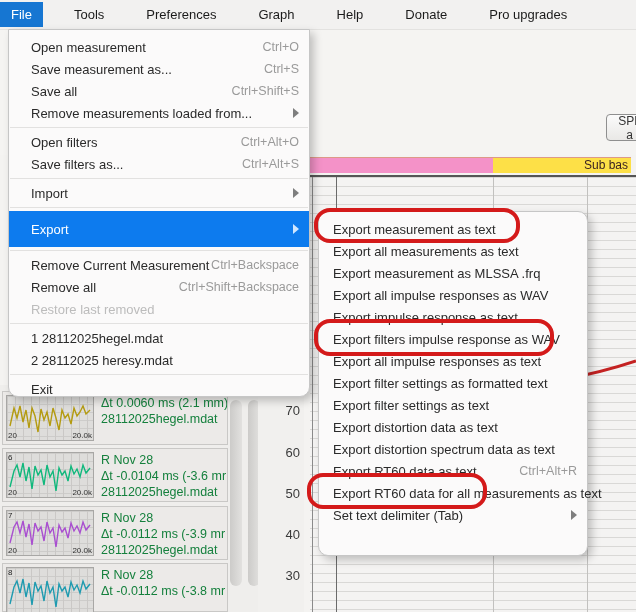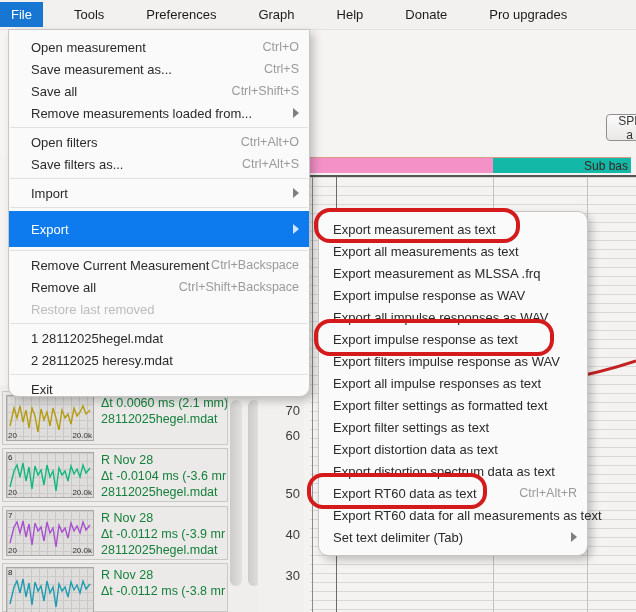--- a/index.html
+++ b/index.html
@@ -11,22 +11,22 @@
            border-bottom:1px solid #e3e2e0;display:flex;align-items:center;z-index:5;gap:20px;}
   .mb-item{padding:5px 11px;font-size:13px;color:#1b1b1b;cursor:default;white-space:nowrap;}
   .mb-item.sel{background:#1676d2;color:#fff;}
   
   .toolbar-area{position:absolute;left:0;top:29px;width:636px;height:126px;background:#f5f4f2;}
   .spl-btn{position:absolute;left:606px;top:114px;width:46px;height:27px;border:1px solid #8f8f8f;
            border-radius:4px;background:linear-gradient(#fbfbfb,#e9e8e6);font-size:12px;color:#333;
            display:flex;align-items:center;padding-left:7px;box-sizing:border-box;}
   .band{position:absolute;top:157px;height:16px;border-top:1px solid #d98;box-sizing:border-box;}
   .band-left{left:310px;width:183px;background:#f492c8;}
-  .band-right{left:493px;width:138px;background:#14b8a6;font-size:12px;color:#3a2222;
-              display:flex;align-items:center;justify-content:flex-end;padding-right:3px;box-sizing:border-box;}
+  .band-right{left:493px;width:138px;background:#fde047;font-size:12px;color:#3a2222;
+              display:flex;align-items:flex-start;justify-content:flex-end;padding-right:3px;box-sizing:border-box;}
   .plot{position:absolute;left:310px;top:175px;width:326px;height:437px;background:#f4f3f2;
         border-top:2px solid #555;
         background-image:repeating-linear-gradient(to bottom,#d9d8d6 0,#d9d8d6 1px,transparent 1px,transparent 9px);}
   .vline{position:absolute;top:0;bottom:0;width:1px;}
   .axis-labels{position:absolute;left:258px;top:175px;width:46px;height:437px;background:#f1f0ee;z-index:1;}
   .axis-label{position:absolute;right:4px;font-size:13px;color:#3a3a3a;}
   .red-curve{position:absolute;left:310px;top:175px;z-index:1;}
   
   .meas-panel{position:absolute;left:0;top:385px;width:258px;height:227px;background:#efeeec;}
   .meas-item{position:absolute;left:2px;width:226px;height:54px;background:#eceae8;
@@ -71,21 +71,21 @@
 
 <button class="spl-btn">SPL a</button>
 
 <div class="band band-left"></div>
 <div class="band band-right">
   <span>Sub bas</span>
 </div>
 
 <div class="axis-labels">
   <span class="axis-label" style="top:228px">70</span>
-  <span class="axis-label" style="top:253px">60</span>
+  <span class="axis-label" style="top:270px">60</span>
   <span class="axis-label" style="top:311px">50</span>
   <span class="axis-label" style="top:352px">40</span>
   <span class="axis-label" style="top:393px">30</span>
 </div>
 
 <div class="plot">
   <div class="vline" style="left:2px;background:#8a8a8a"></div>
   <div class="vline" style="left:26px;background:#6a6a6a"></div>
   <div class="vline" style="left:183px;background:#c2c1bf"></div>
   <div class="vline" style="left:277px;background:#c2c1bf"></div>
@@ -235,23 +235,20 @@
   <div class="sm-row">
     <span class="lbl">Export measurement as text</span>
   </div>
   <div class="sm-row">
     <span class="lbl">Export all measurements as text</span>
   </div>
   <div class="sm-row">
     <span class="lbl">Export measurement as MLSSA .frq</span>
   </div>
   <div class="sm-row">
-    <span class="lbl">Export impulse response as WAV</span>
-  </div>
-  <div class="sm-row">
     <span class="lbl">Export all impulse responses as WAV</span>
   </div>
   <div class="sm-row">
     <span class="lbl">Export impulse response as text</span>
   </div>
   <div class="sm-row">
     <span class="lbl">Export filters impulse response as WAV</span>
   </div>
   <div class="sm-row">
     <span class="lbl">Export all impulse responses as text</span>

